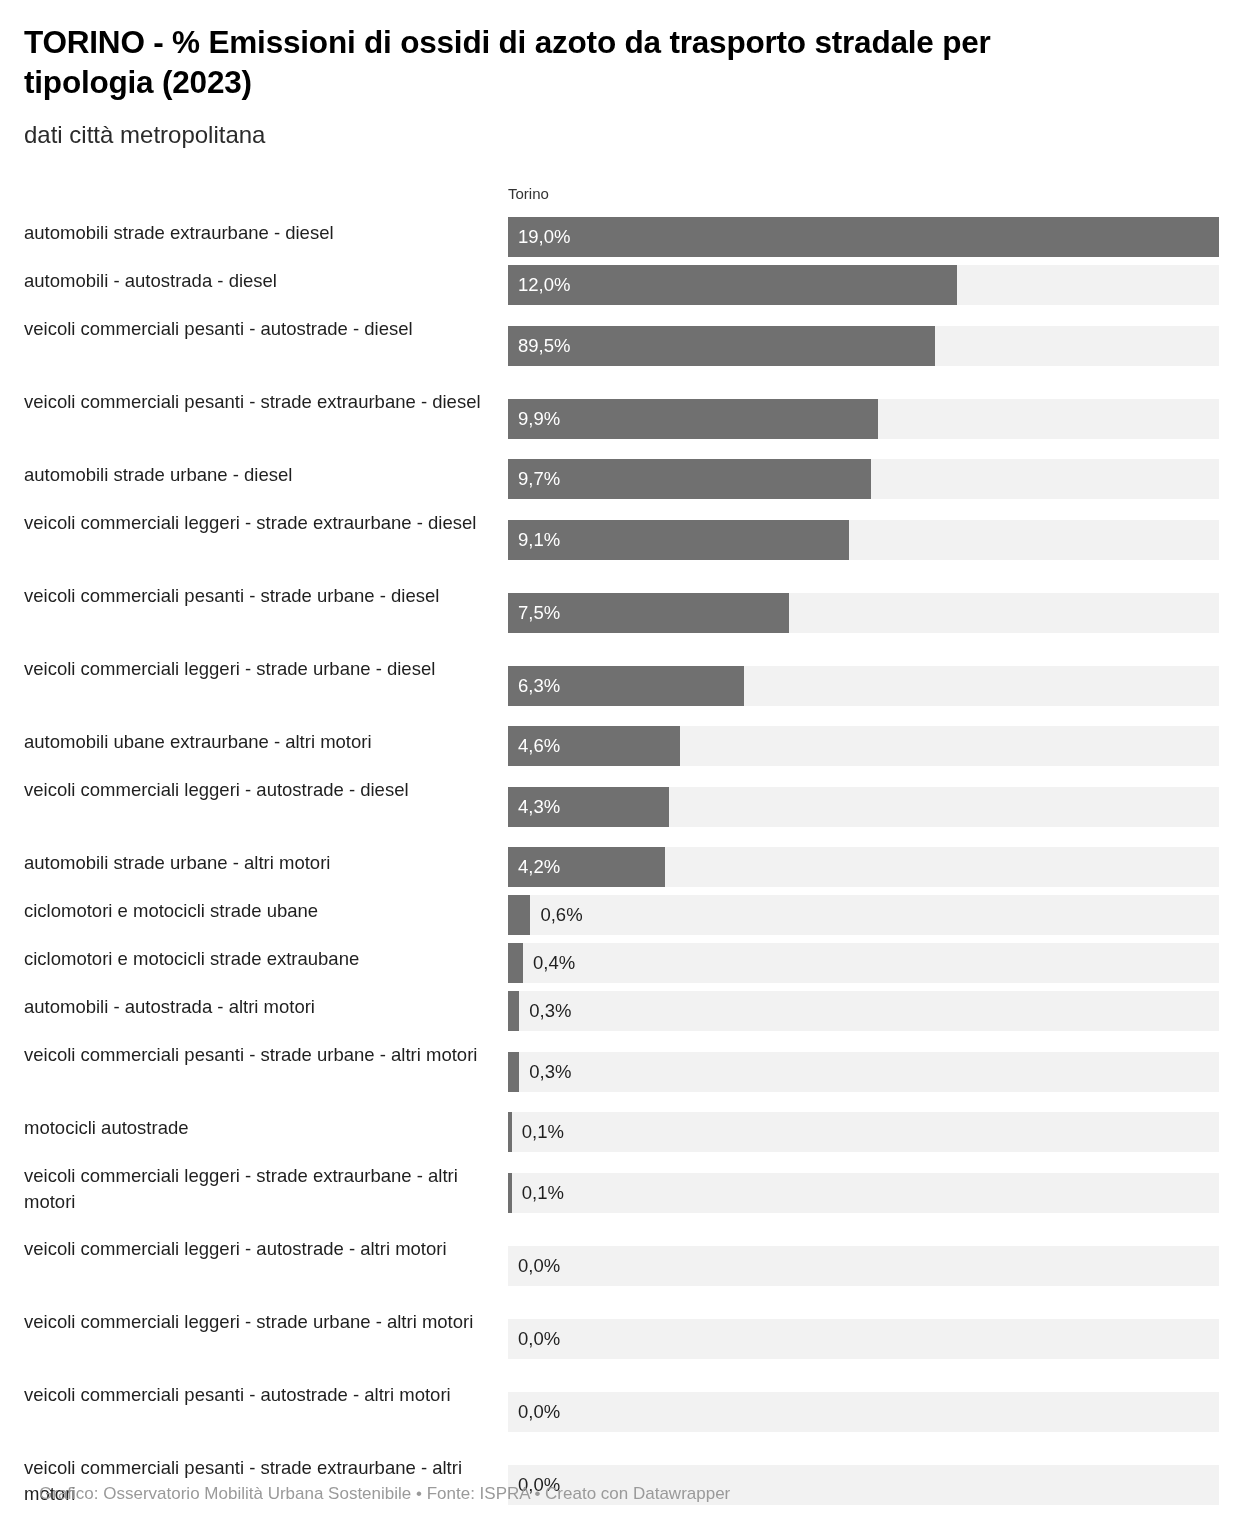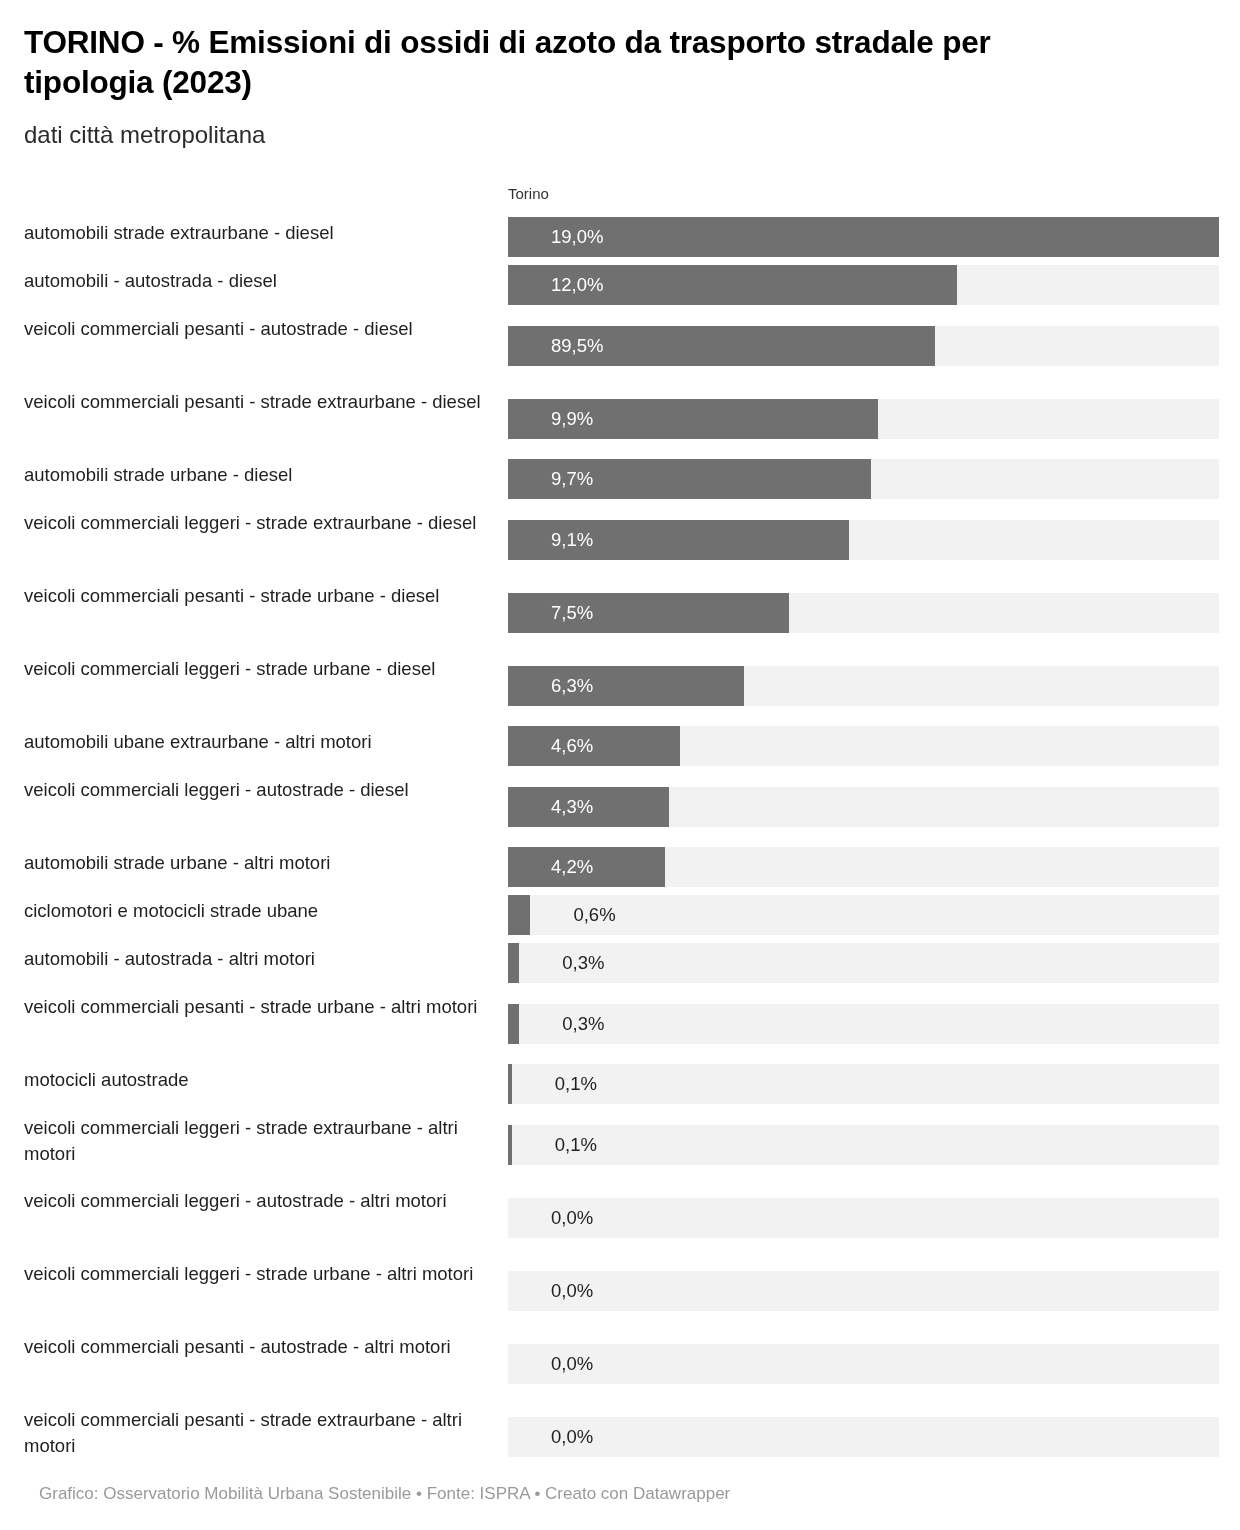--- a/index.html
+++ b/index.html
@@ -103,21 +103,20 @@
   }
   .bar-value {
     position: absolute;
     top: 0;
     height: 40px;
     display: flex;
     align-items: center;
     font-size: 18.5px;
     white-space: nowrap;
     pointer-events: none;
-    margin-left: 33px;
   }
   .bar-value.inside {
     left: 10px;
     color: #ffffff;
   }
   .bar-value.outside {
     color: #1f1f1f;
   }
 
   
@@ -246,20 +245,29 @@
       <div class="row row-1">
         <div class="row-label">ciclomotori e motocicli strade ubane</div>
         <div class="row-plot">
           <div class="track">
             <div class="bar" style="width: 22.4526px;"></div>
             <span class="bar-value outside" style="left: 32.4526px;">0,6%</span>
           </div>
         </div>
       </div>
       <div class="row row-1">
+        <div class="row-label">ciclomotori e motocicli strade extraubane</div>
+        <div class="row-plot">
+          <div class="track">
+            <div class="bar" style="width: 14.9684px;"></div>
+            <span class="bar-value outside" style="left: 24.9684px;">0,4%</span>
+          </div>
+        </div>
+      </div>
+      <div class="row row-1">
         <div class="row-label">automobili - autostrada - altri motori</div>
         <div class="row-plot">
           <div class="track">
             <div class="bar" style="width: 11.2263px;"></div>
             <span class="bar-value outside" style="left: 21.2263px;">0,3%</span>
           </div>
         </div>
       </div>
       <div class="row row-2">
         <div class="row-label">veicoli commerciali pesanti - strade urbane - altri motori</div>

